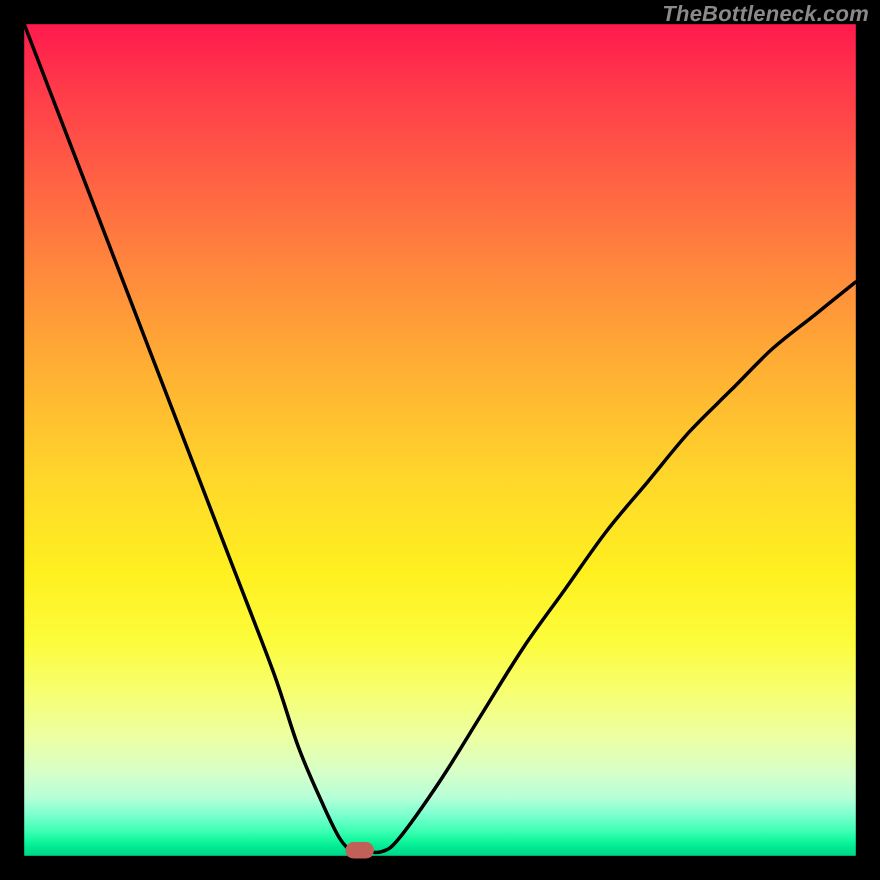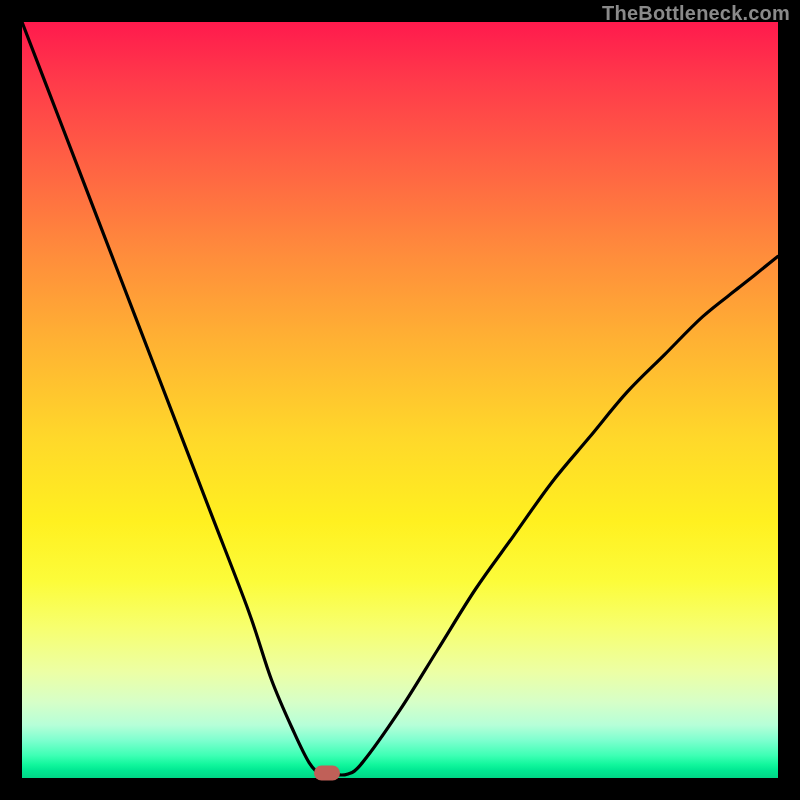--- a/index.html
+++ b/index.html
@@ -45,20 +45,21 @@
   }
   .watermark {
     position: absolute;
     top: 2px;
     right: 10px;
     font-family: Arial, Helvetica, sans-serif;
     font-size: 20px;
     font-weight: 600;
     color: #8a8a8a;
     letter-spacing: 0.2px;
+    font-style: italic;
   }
   svg.curve {
     position: absolute;
     left: 22px;
     top: 22px;
     width: 756px;
     height: 756px;
     overflow: visible;
   }
   .marker {

